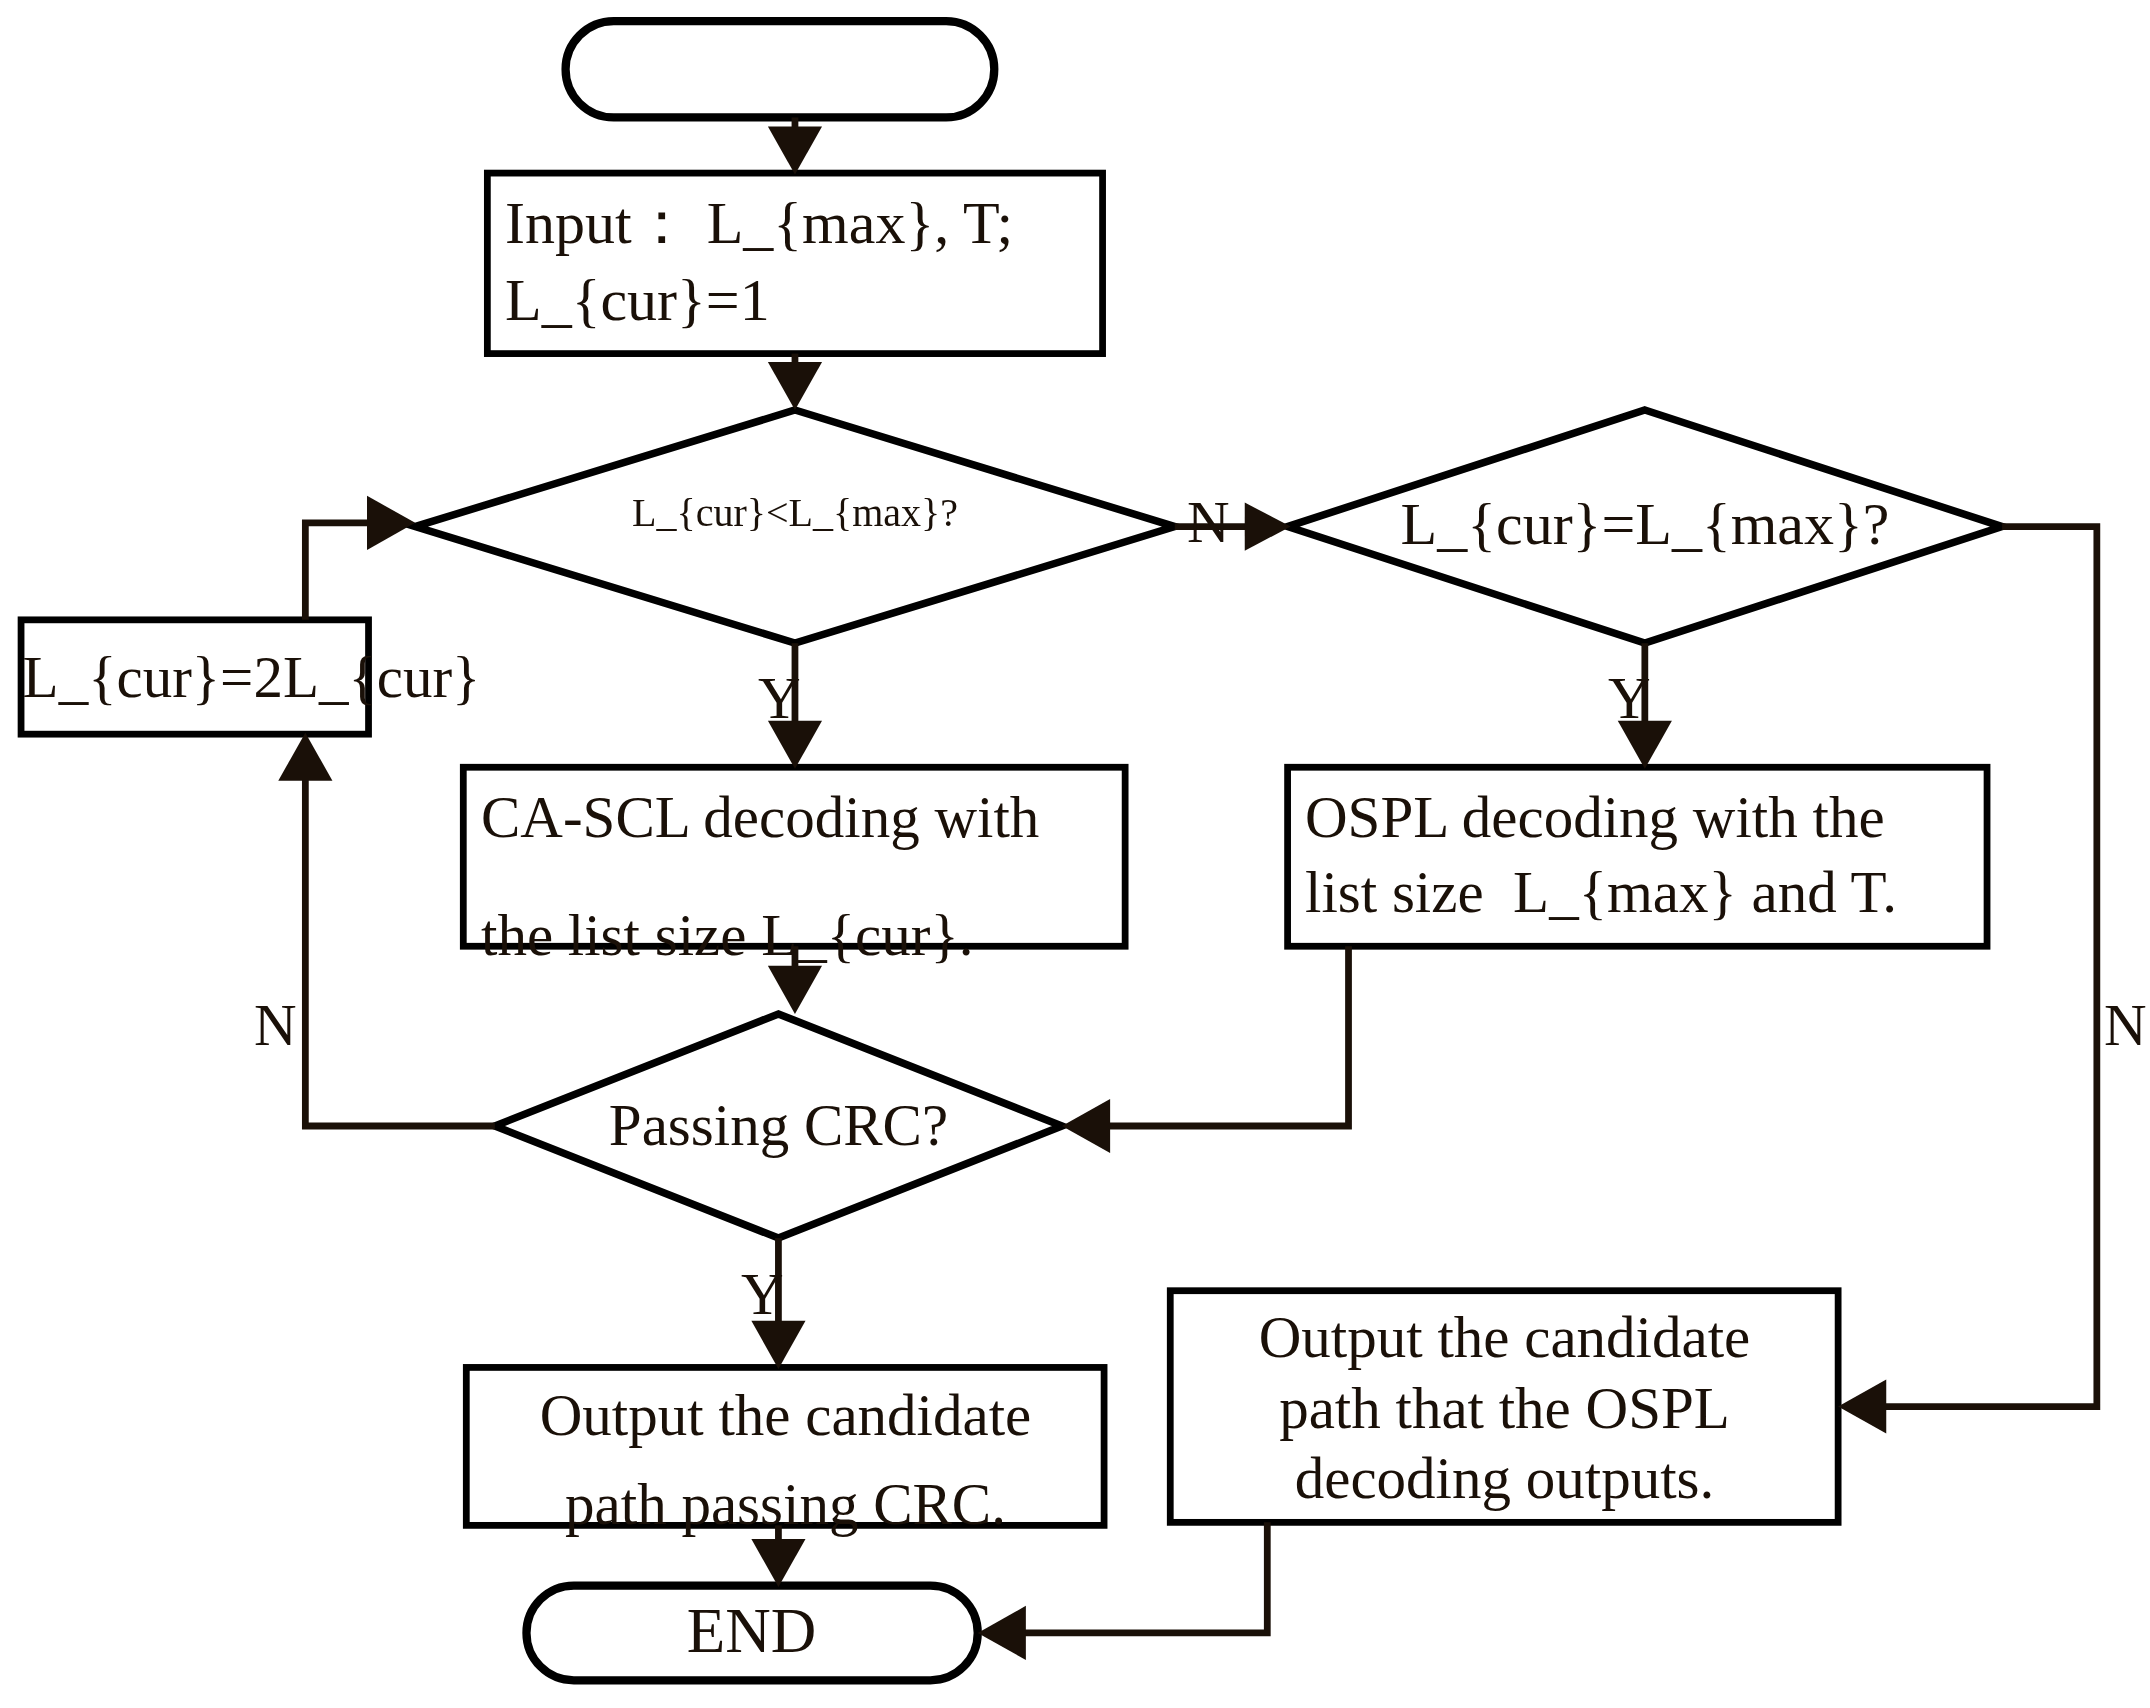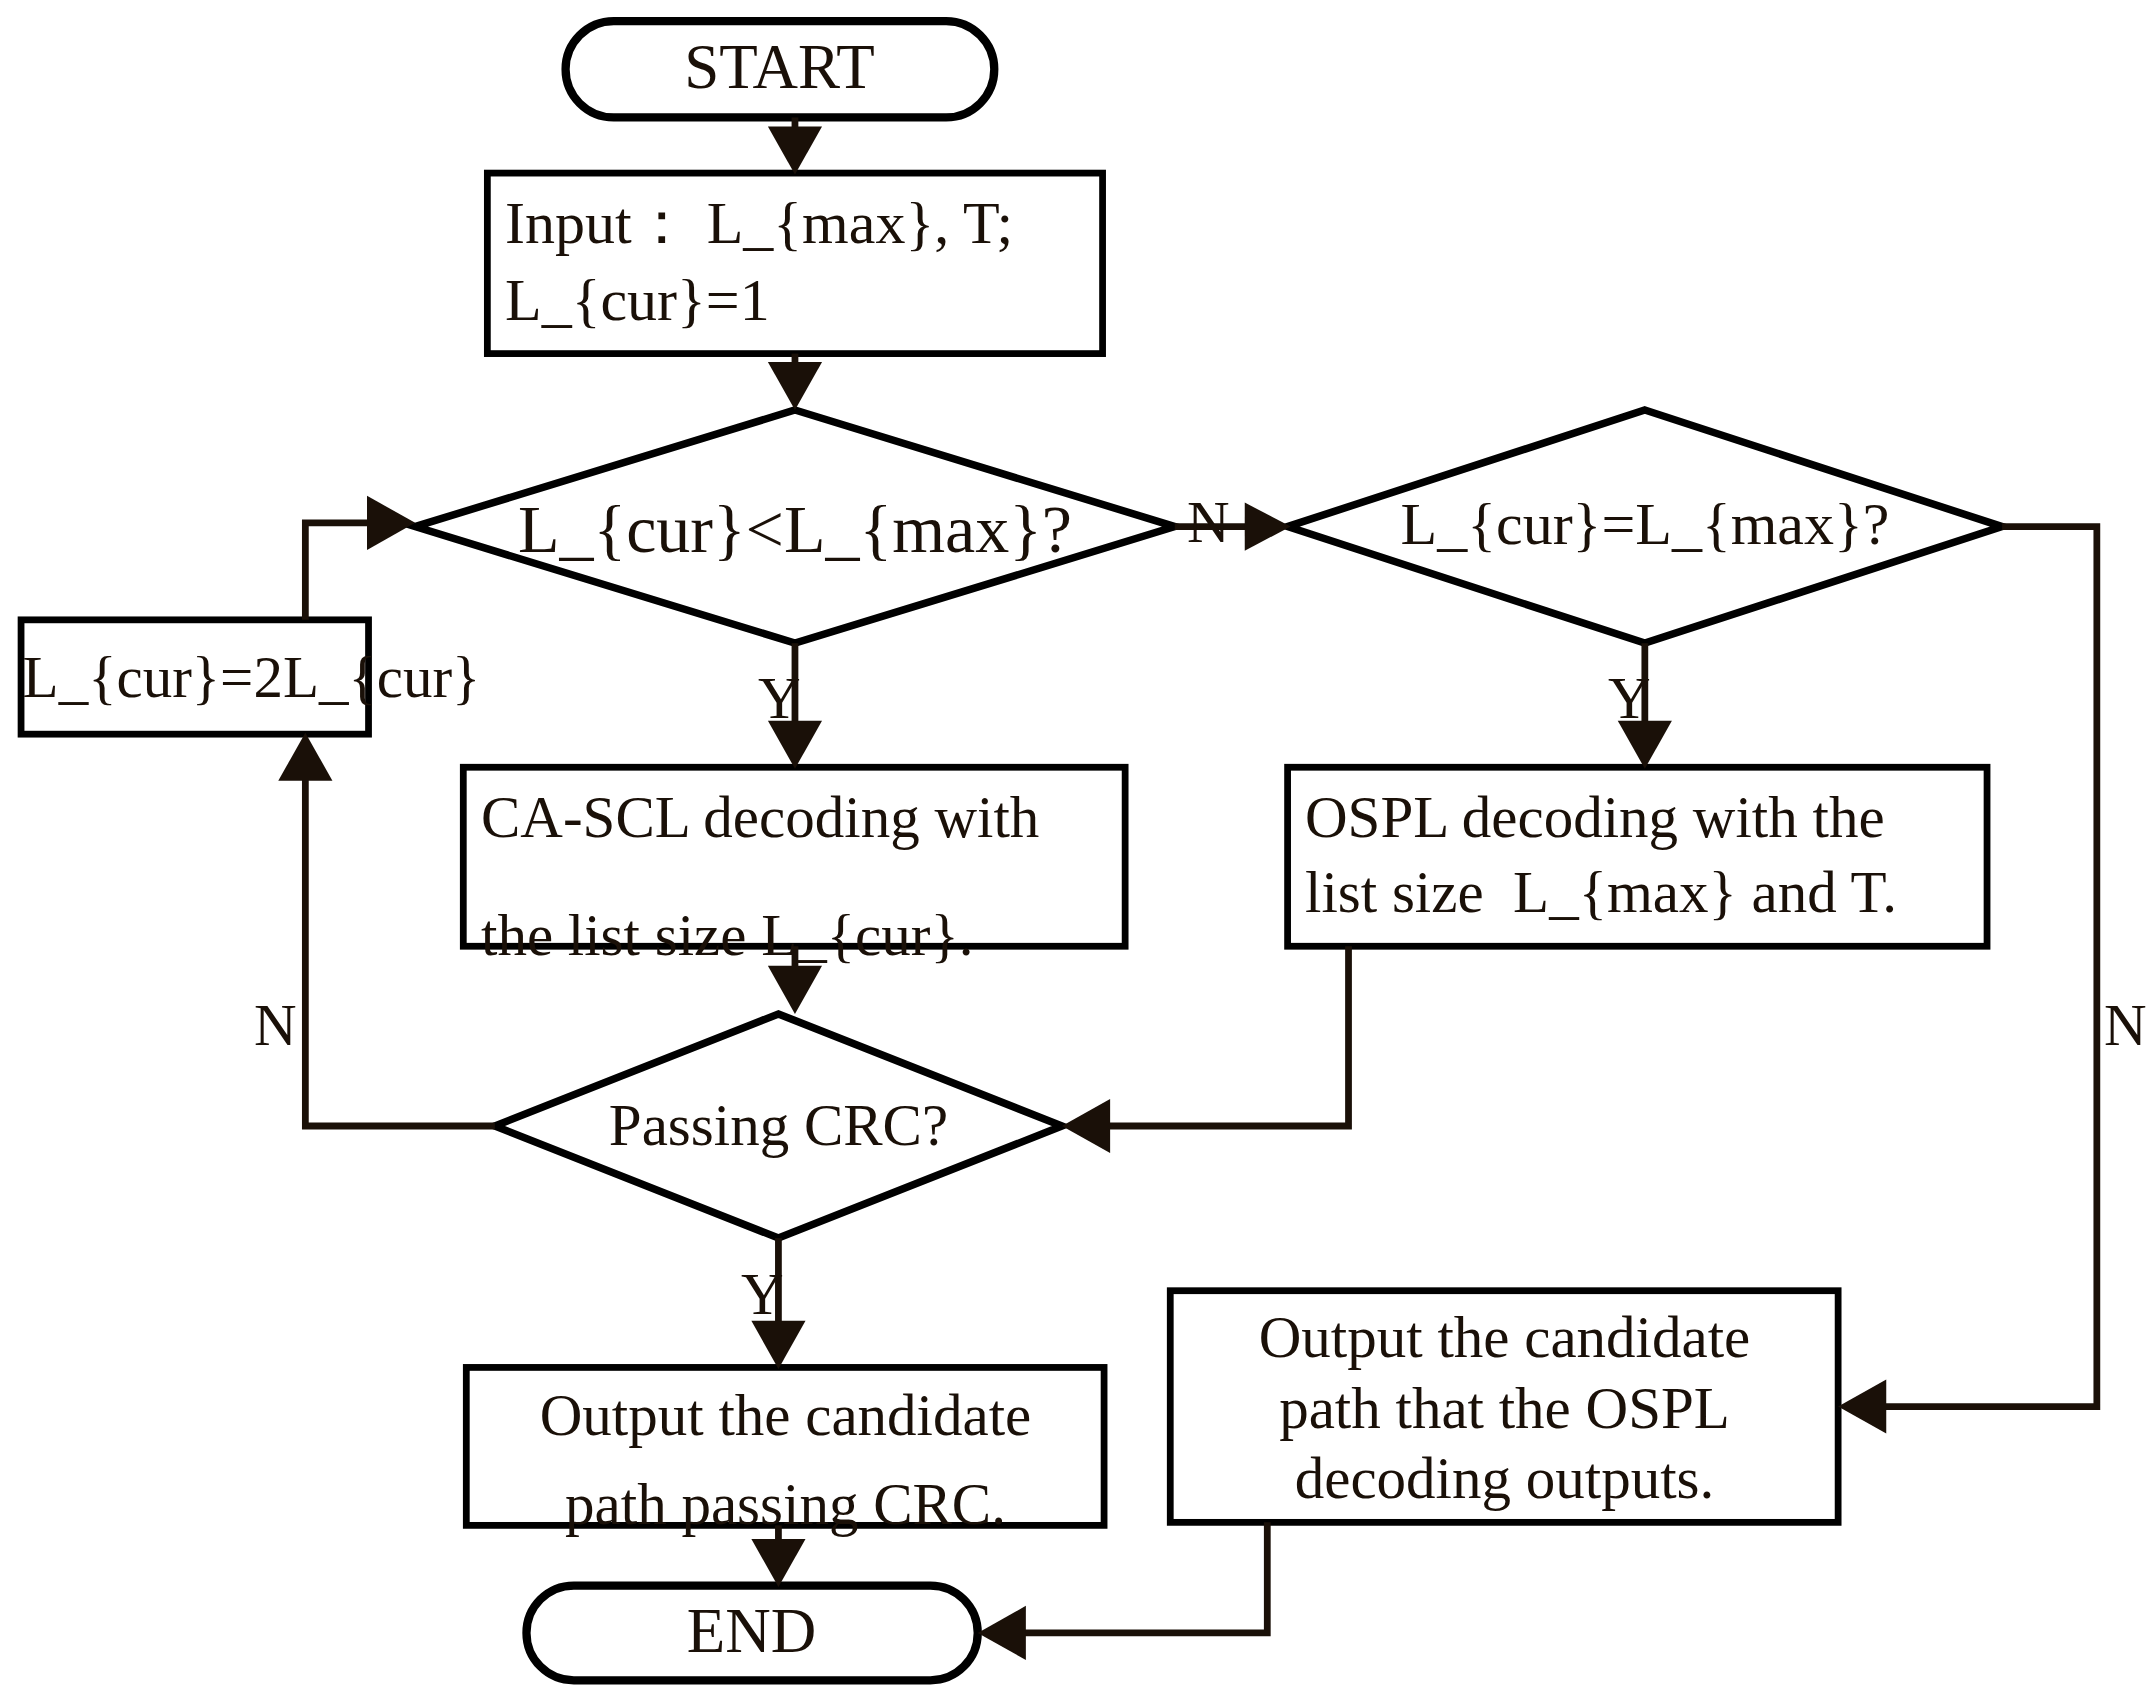--- a/index.html
+++ b/index.html
@@ -137,26 +137,25 @@
     <polygon class="conn-arrow" points="1035,1820 999,1756 1071,1756"></polygon>
 
     <path class="conn-line" d="M 1035 2028 L 1035 2080"></path>
     <polygon class="conn-arrow" points="1035,2110 999,2046 1071,2046"></polygon>
 
     <path class="conn-line" d="M 1685 2024 L 1685 2171 L 1340 2171"></path>
     <polygon class="conn-arrow" points="1300,2171 1364,2135 1364,2207"></polygon>
 
   </svg>
 
-  <div class="node-text t-center" style="left:565px; top:32px; width:429px; font-size:63px;">START</div>
 
   <div class="node-text t-left" style="left:505px; top:190px; width:594px; font-size:60px;">Input： L_{max}, T;</div>
   <div class="node-text t-left" style="left:505px; top:267px; width:594px; font-size:60px;">L_{cur}=1</div>
 
-  <div class="node-text t-center" style="left:494px; top:491px; width:602px; font-size:68px;">L_{cur}&lt;L_{max}?</div>
+  <div class="node-text t-center" style="left:494px; top:491px; width:602px; font-size:40px;">L_{cur}&lt;L_{max}?</div>
 
   <div class="node-text t-center" style="left:1344px; top:491px; width:602px; font-size:60px;">L_{cur}=L_{max}?</div>
 
   <div class="node-text t-center" style="left:22.6px; top:644px; width:344px; font-size:59px;">L_{cur}=2L_{cur}</div>
 
   <div class="node-text t-left" style="left:481px; top:784px; width:639px; font-size:59px;">CA-SCL decoding with</div>
   <div class="node-text t-left" style="left:481px; top:902px; width:639px; font-size:59px;">the list size L_{cur}.</div>
 
   <div class="node-text t-left" style="left:1305px; top:784px; width:677px; font-size:59px;">OSPL decoding with the</div>
   <div class="node-text t-left" style="left:1305px; top:859px; width:677px; font-size:59px;">list size  L_{max} and T.</div>

